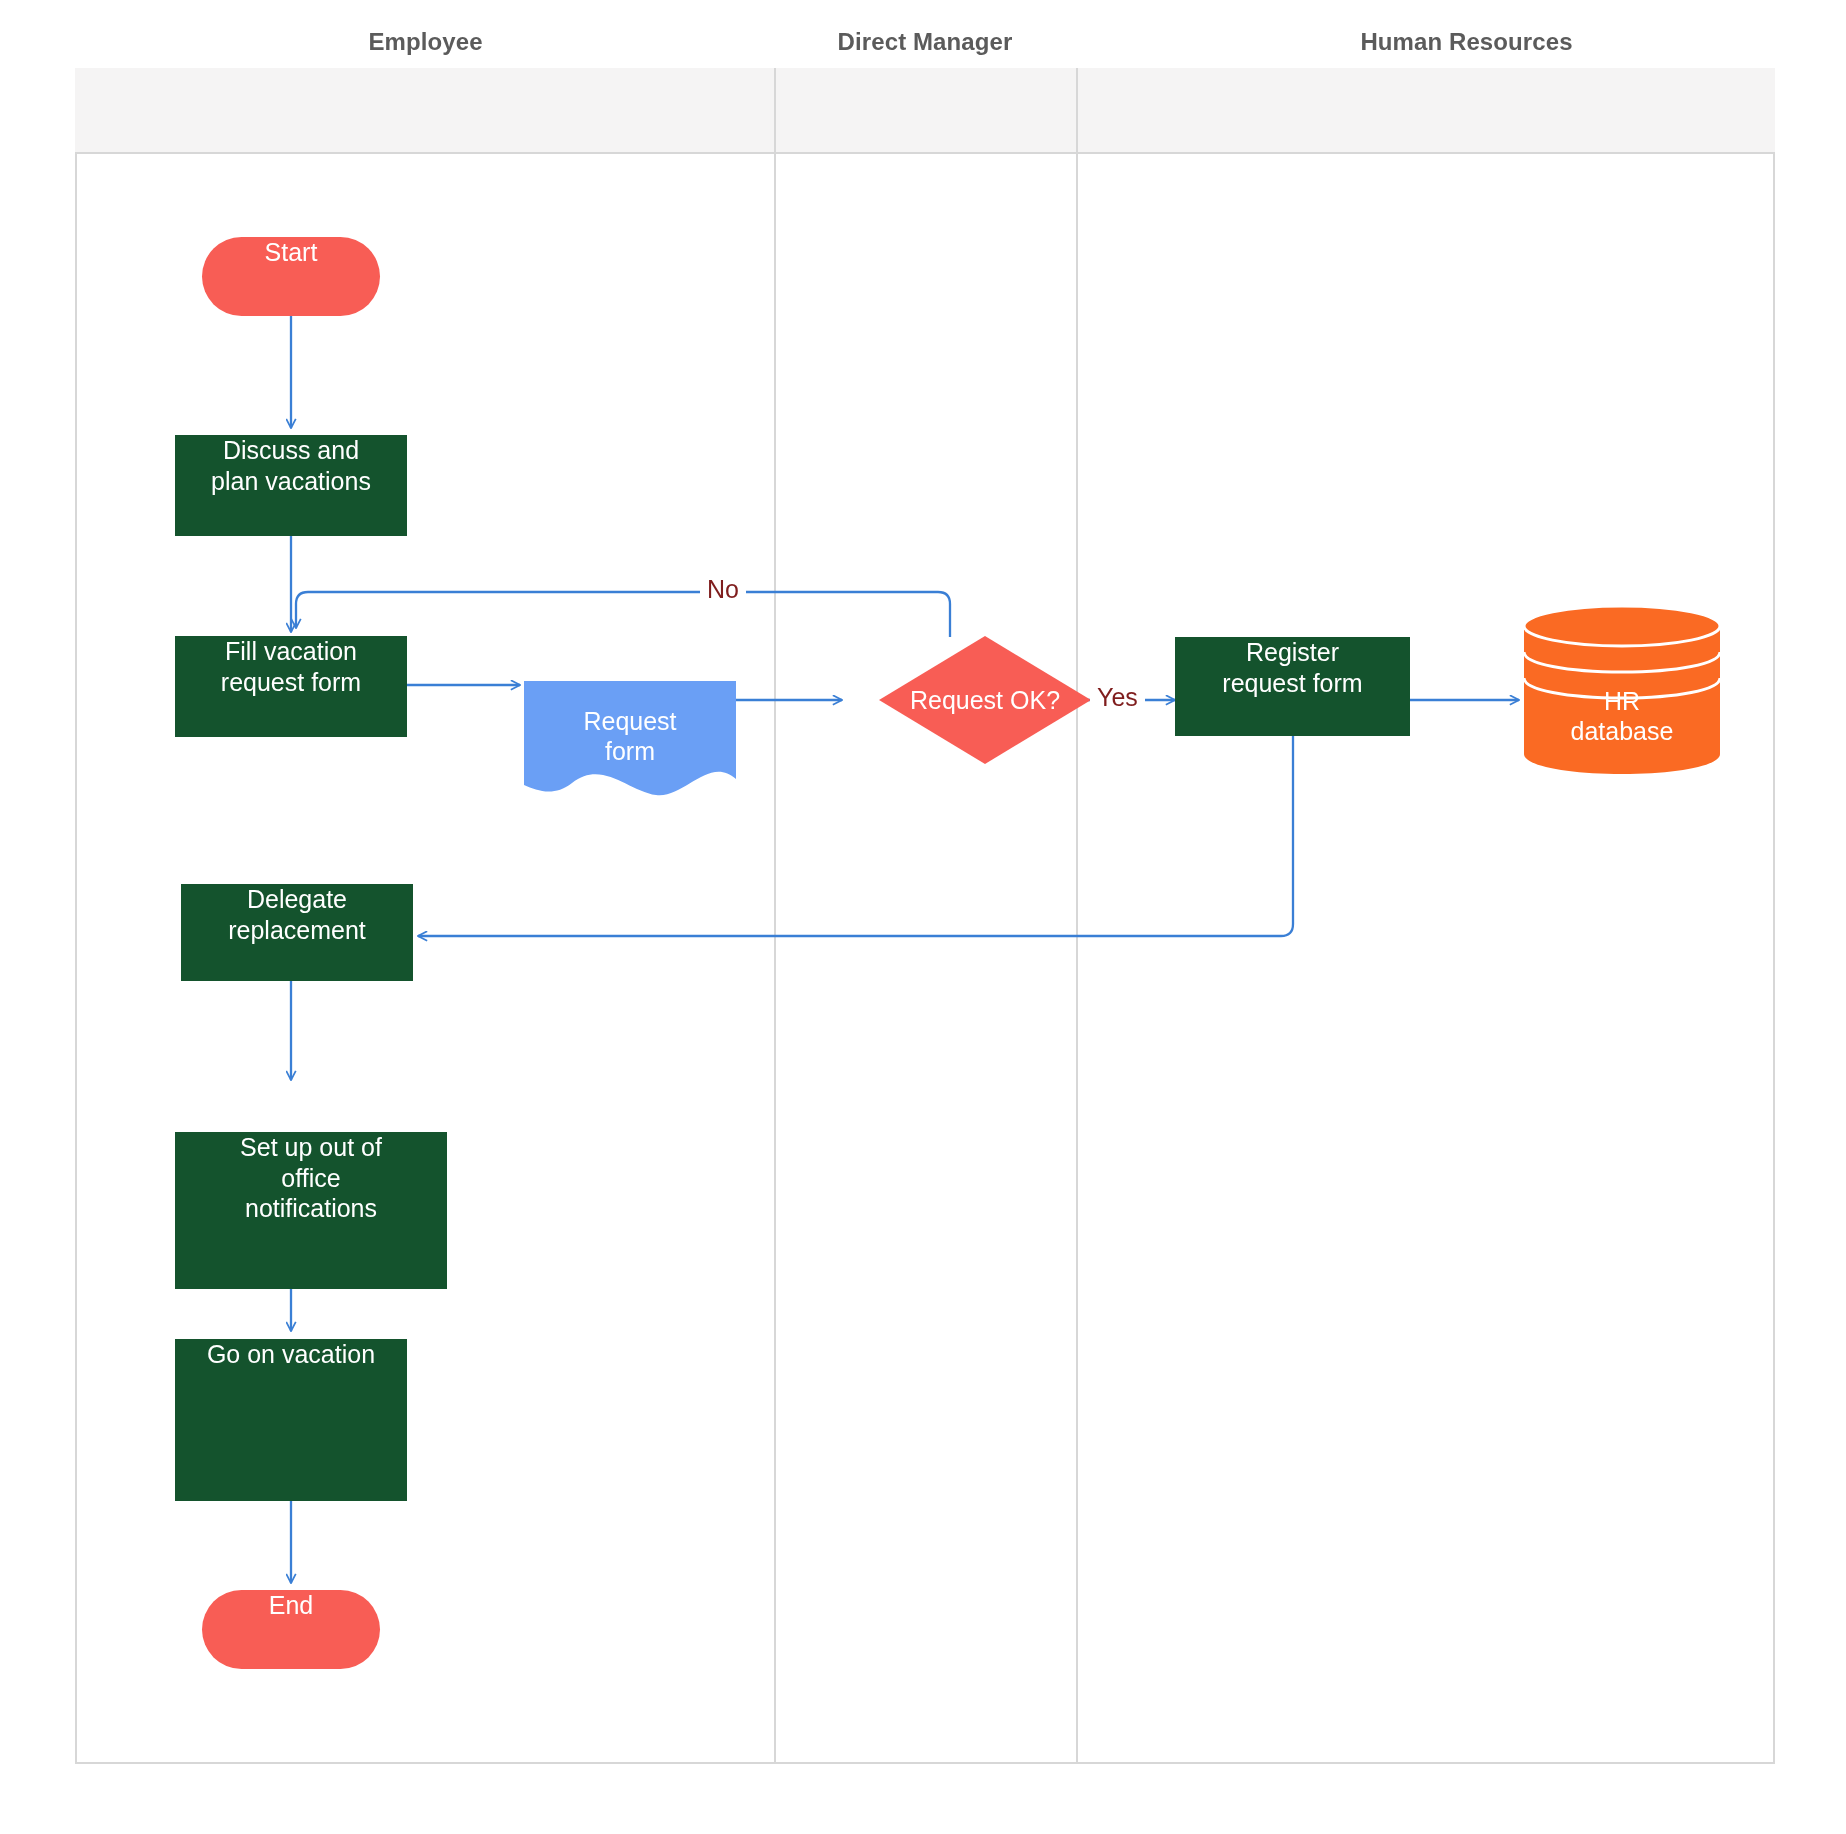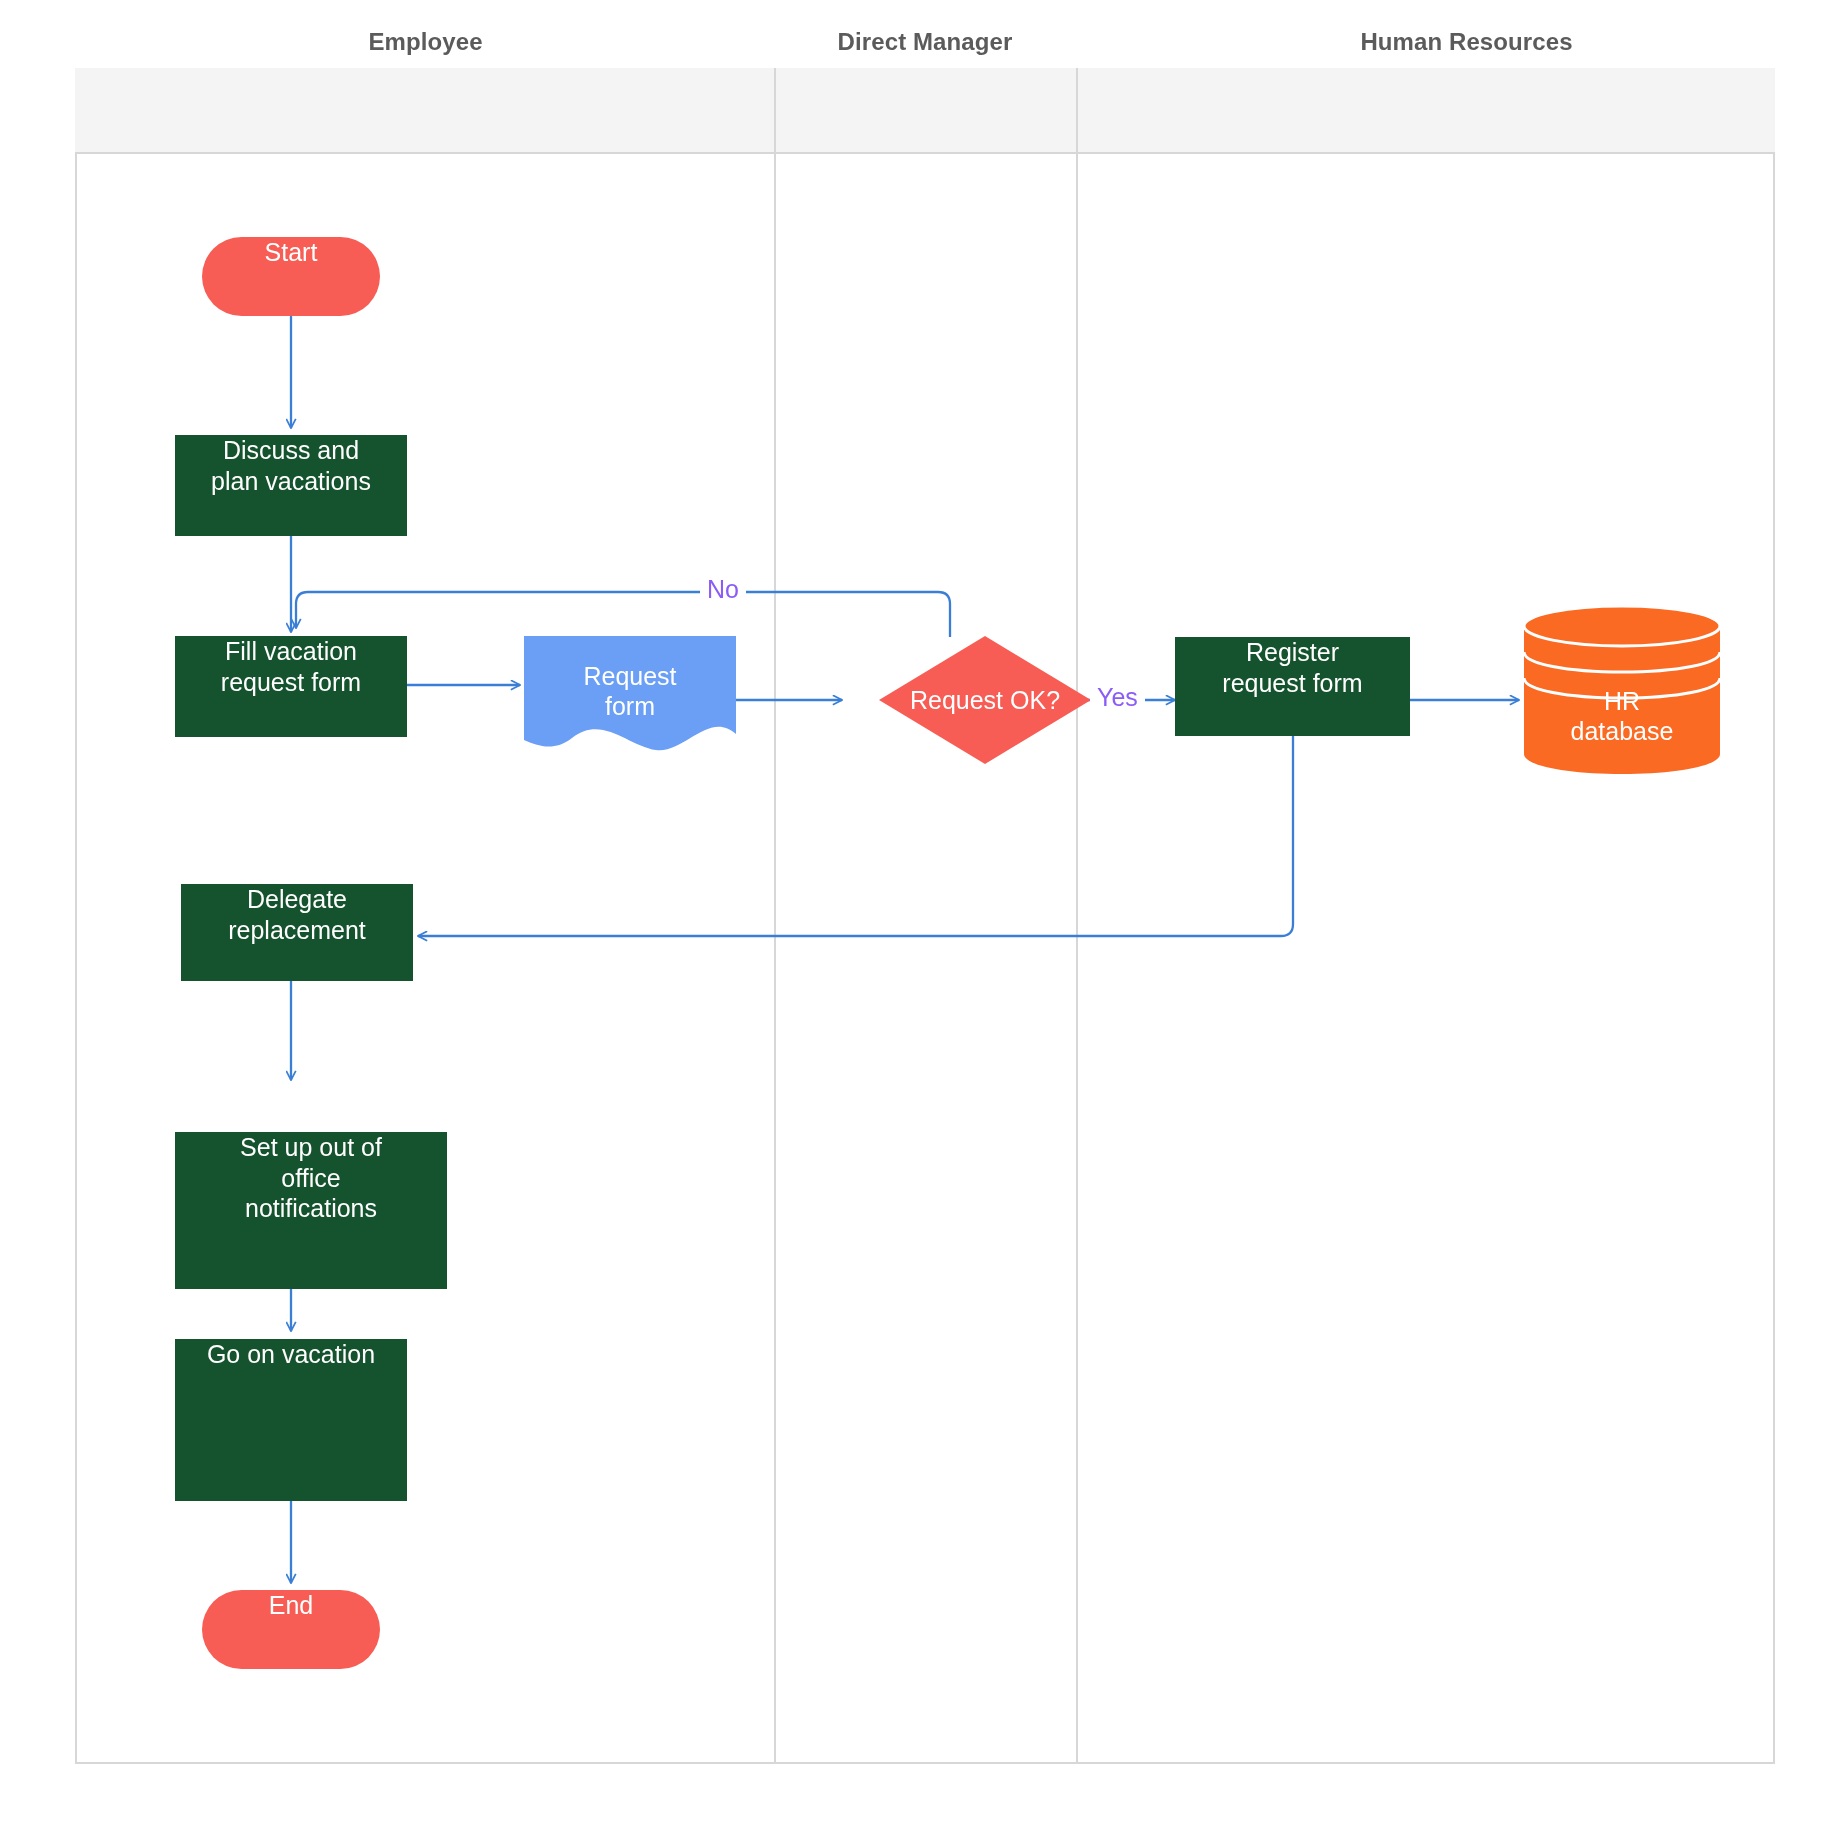--- a/index.html
+++ b/index.html
@@ -88,21 +88,21 @@
     inset: 0;
     display: flex;
     align-items: center;
     justify-content: center;
     color: #fff;
     font-size: 25px;
     text-align: center;
   }
 
   
-  .docshape { position: absolute; }
+  .docshape { position: absolute; margin-top: 45px; }
   .docshape .dlabel {
     position: absolute;
     left: 0; right: 0; top: 18px;
     display: flex;
     align-items: center;
     justify-content: center;
     height: 74px;
     color: #fff;
     font-size: 25px;
     text-align: center;
@@ -130,21 +130,21 @@
   #connectors {
     position: absolute;
     left: 0; top: 0;
     width: 1846px;
     height: 1834px;
     pointer-events: none;
   }
   .edge-label {
     position: absolute;
     font-size: 25px;
-    color: #8b5cf6;
+    color: #7f1d1d;
     background: #ffffff;
     padding: 0 7px;
     font-family: "Liberation Sans", sans-serif;
   }
 </style>
 </head>
 <body>
 
 <div id="canvas">
 

